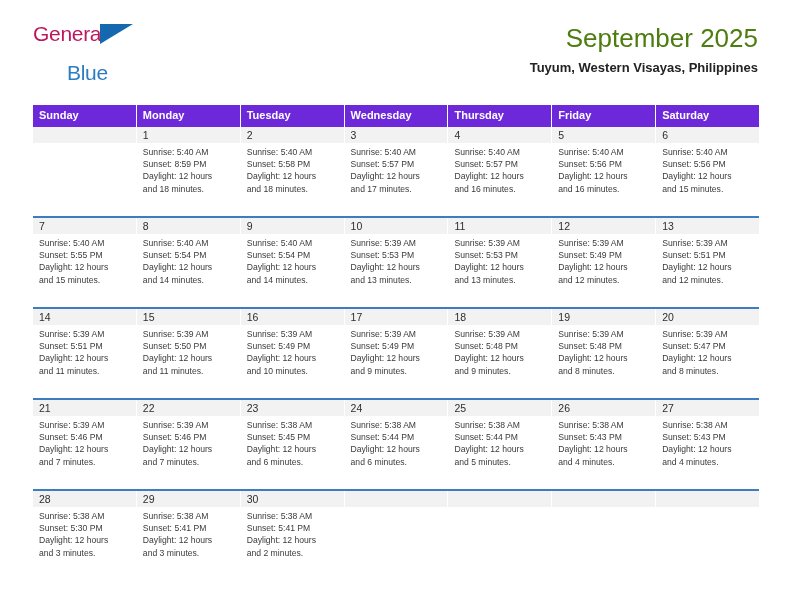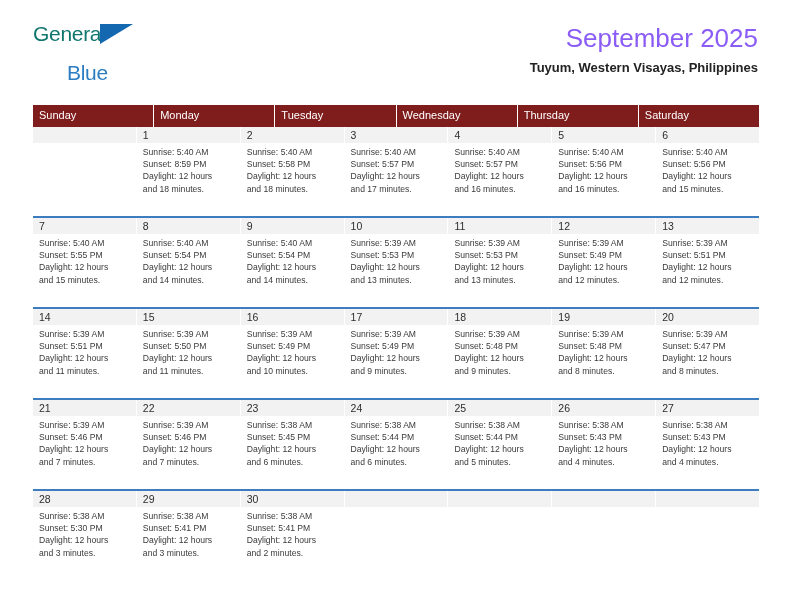--- a/index.html
+++ b/index.html
@@ -31,21 +31,21 @@
     width: 110px;
     height: 46px;
     flex: 0 0 auto;
   }
   .logo-general {
     position: absolute;
     left: 0;
     top: 0;
     font-size: 21px;
     letter-spacing: -0.3px;
-    color: #0f766e;
+    color: #be185d;
     line-height: 24px;
   }
   .logo-blue {
     position: absolute;
     left: 34px;
     top: 19px;
     font-size: 21px;
     letter-spacing: -0.3px;
     color: #2d7dc1;
     line-height: 24px;
@@ -62,21 +62,21 @@
   }
 
   .title-block {
     text-align: right;
     flex: 0 0 auto;
     padding-top: 0px;
   }
   .cal-title {
     font-size: 26px;
     font-weight: normal;
-    color: #8b5cf6;
+    color: #4d7c0f;
     line-height: 32px;
     white-space: nowrap;
   }
   .cal-subtitle {
     font-size: 13px;
     font-weight: bold;
     color: #232323;
     line-height: 20px;
     margin-top: 4px;
     white-space: nowrap;
@@ -86,21 +86,22 @@
   .calendar {
     position: absolute;
     left: 33px;
     top: 105px;
     width: 726px;
   }
 
   .dow-header {
     display: flex;
     width: 100%;
-    background: #7f1d1d;
+    background: #6d28d9;
+    font-weight: bold;
   }
   .dow-cell {
     flex: 1 1 0;
     box-sizing: border-box;
     color: #ffffff;
     font-size: 11px;
     line-height: 13px;
     padding: 4px 0 5px 6px;
     border-right: 1px solid #ffffff;
   }
@@ -159,20 +160,21 @@
   </div>
 </div>
 
 <div class="calendar">
   <div class="dow-header" id="dow-header">
       <div class="dow-cell">Sunday</div>
       <div class="dow-cell">Monday</div>
       <div class="dow-cell">Tuesday</div>
       <div class="dow-cell">Wednesday</div>
       <div class="dow-cell">Thursday</div>
+      <div class="dow-cell">Friday</div>
       <div class="dow-cell">Saturday</div>
     </div>
   <div id="weeks-container">
       <div class="week first">
         <div class="day-cell empty">
           <div class="day-num-band"></div>
           <div class="day-info">
             <div></div>
             <div></div>
             <div></div>

